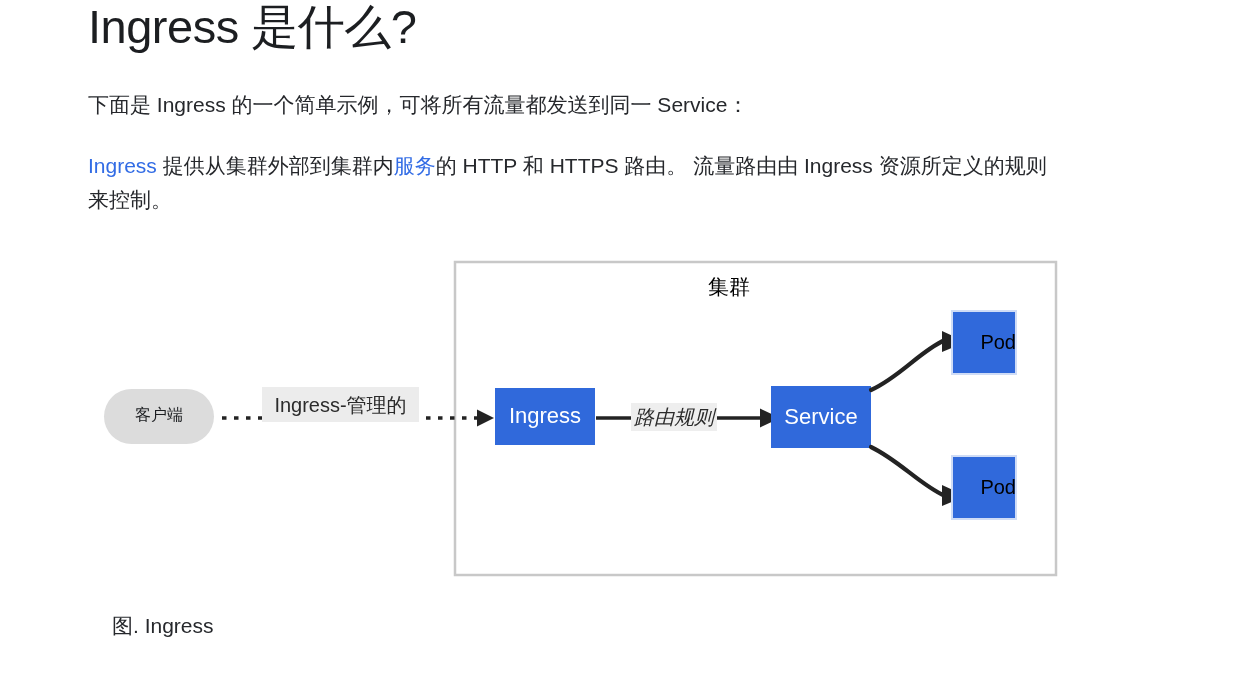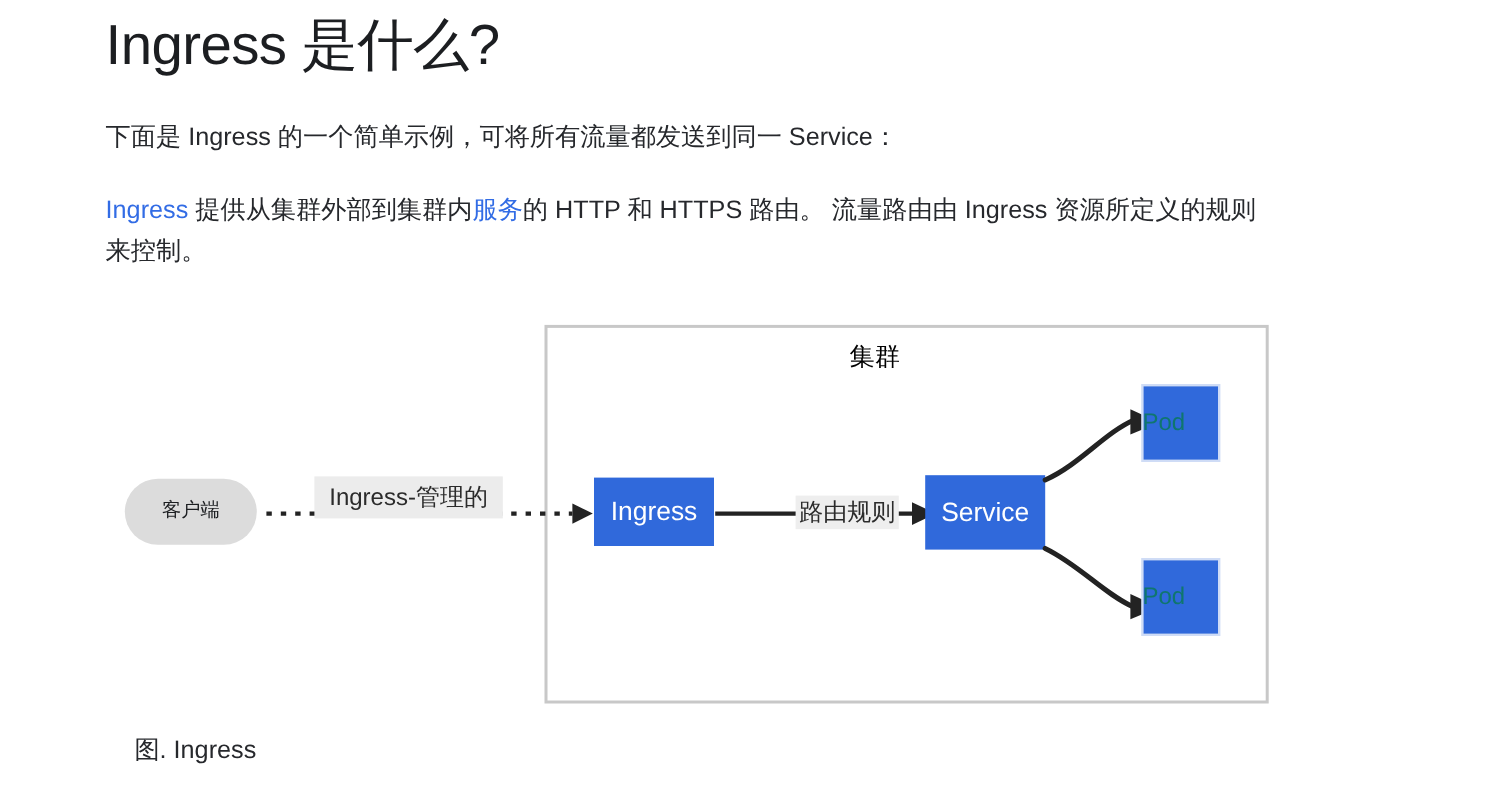--- a/index.html
+++ b/index.html
@@ -25,21 +25,20 @@
   }
 
   
   .page-title {
     font-size: 47px;
     font-weight: 300;
     letter-spacing: -0.5px;
     line-height: 1.15;
     color: #1c1e21;
     margin: 0;
-    padding-top: 10px;
   }
 
   
   .para {
     font-size: 21px;
     line-height: 1.62;
     color: #26282c;
     margin: 0;
     font-weight: 400;
   }
@@ -81,24 +80,24 @@
     font-family: "Liberation Sans", "DejaVu Sans", sans-serif;
     white-space: nowrap;
   }
   .box-label {
     color: #ffffff;
     font-size: 22px;
     font-weight: 400;
     text-align: center;
   }
   .pod-label {
-    color: #0f766e;
+    color: #000000;
     font-size: 20px;
     font-weight: 400;
-    text-align: left;
+    text-align: right;
   }
   .cluster-title {
     color: #000000;
     font-size: 21px;
     font-weight: 500;
   }
   .client-label {
     color: #1c1e21;
     font-size: 16px;
     font-weight: 400;
@@ -166,21 +165,21 @@
     </svg>
 
     <div class="node-label cluster-title" style="left: 620px; top: 20px;">集群</div>
 
     <div class="node-label client-label" style="left: 28px; top: 152px; width: 86px; text-align: center;">客户端</div>
 
     <div class="node-label edge-label" style="left: 174px; top: 134px; width: 157px; padding: 5px 0 4px 0;">
       <div>Ingress-管理的</div>
     </div>
 
-    <div class="node-label edge-label plain" style="left: 575px; top: 150px;">路由规则</div>
+    <div class="node-label edge-label plain" style="left: 543px; top: 150px; font-style: italic;">路由规则</div>
 
     <div class="node-label box-label" style="left: 407px; top: 150px; width: 100px;">Ingress</div>
 
     <div class="node-label box-label" style="left: 683px; top: 151px; width: 100px;">Service</div>
 
     <div class="node-label pod-label" style="left: 864px; top: 78px; width: 64px;">Pod</div>
 
     <div class="node-label pod-label" style="left: 864px; top: 223px; width: 64px;">Pod</div>
 
   </div>

